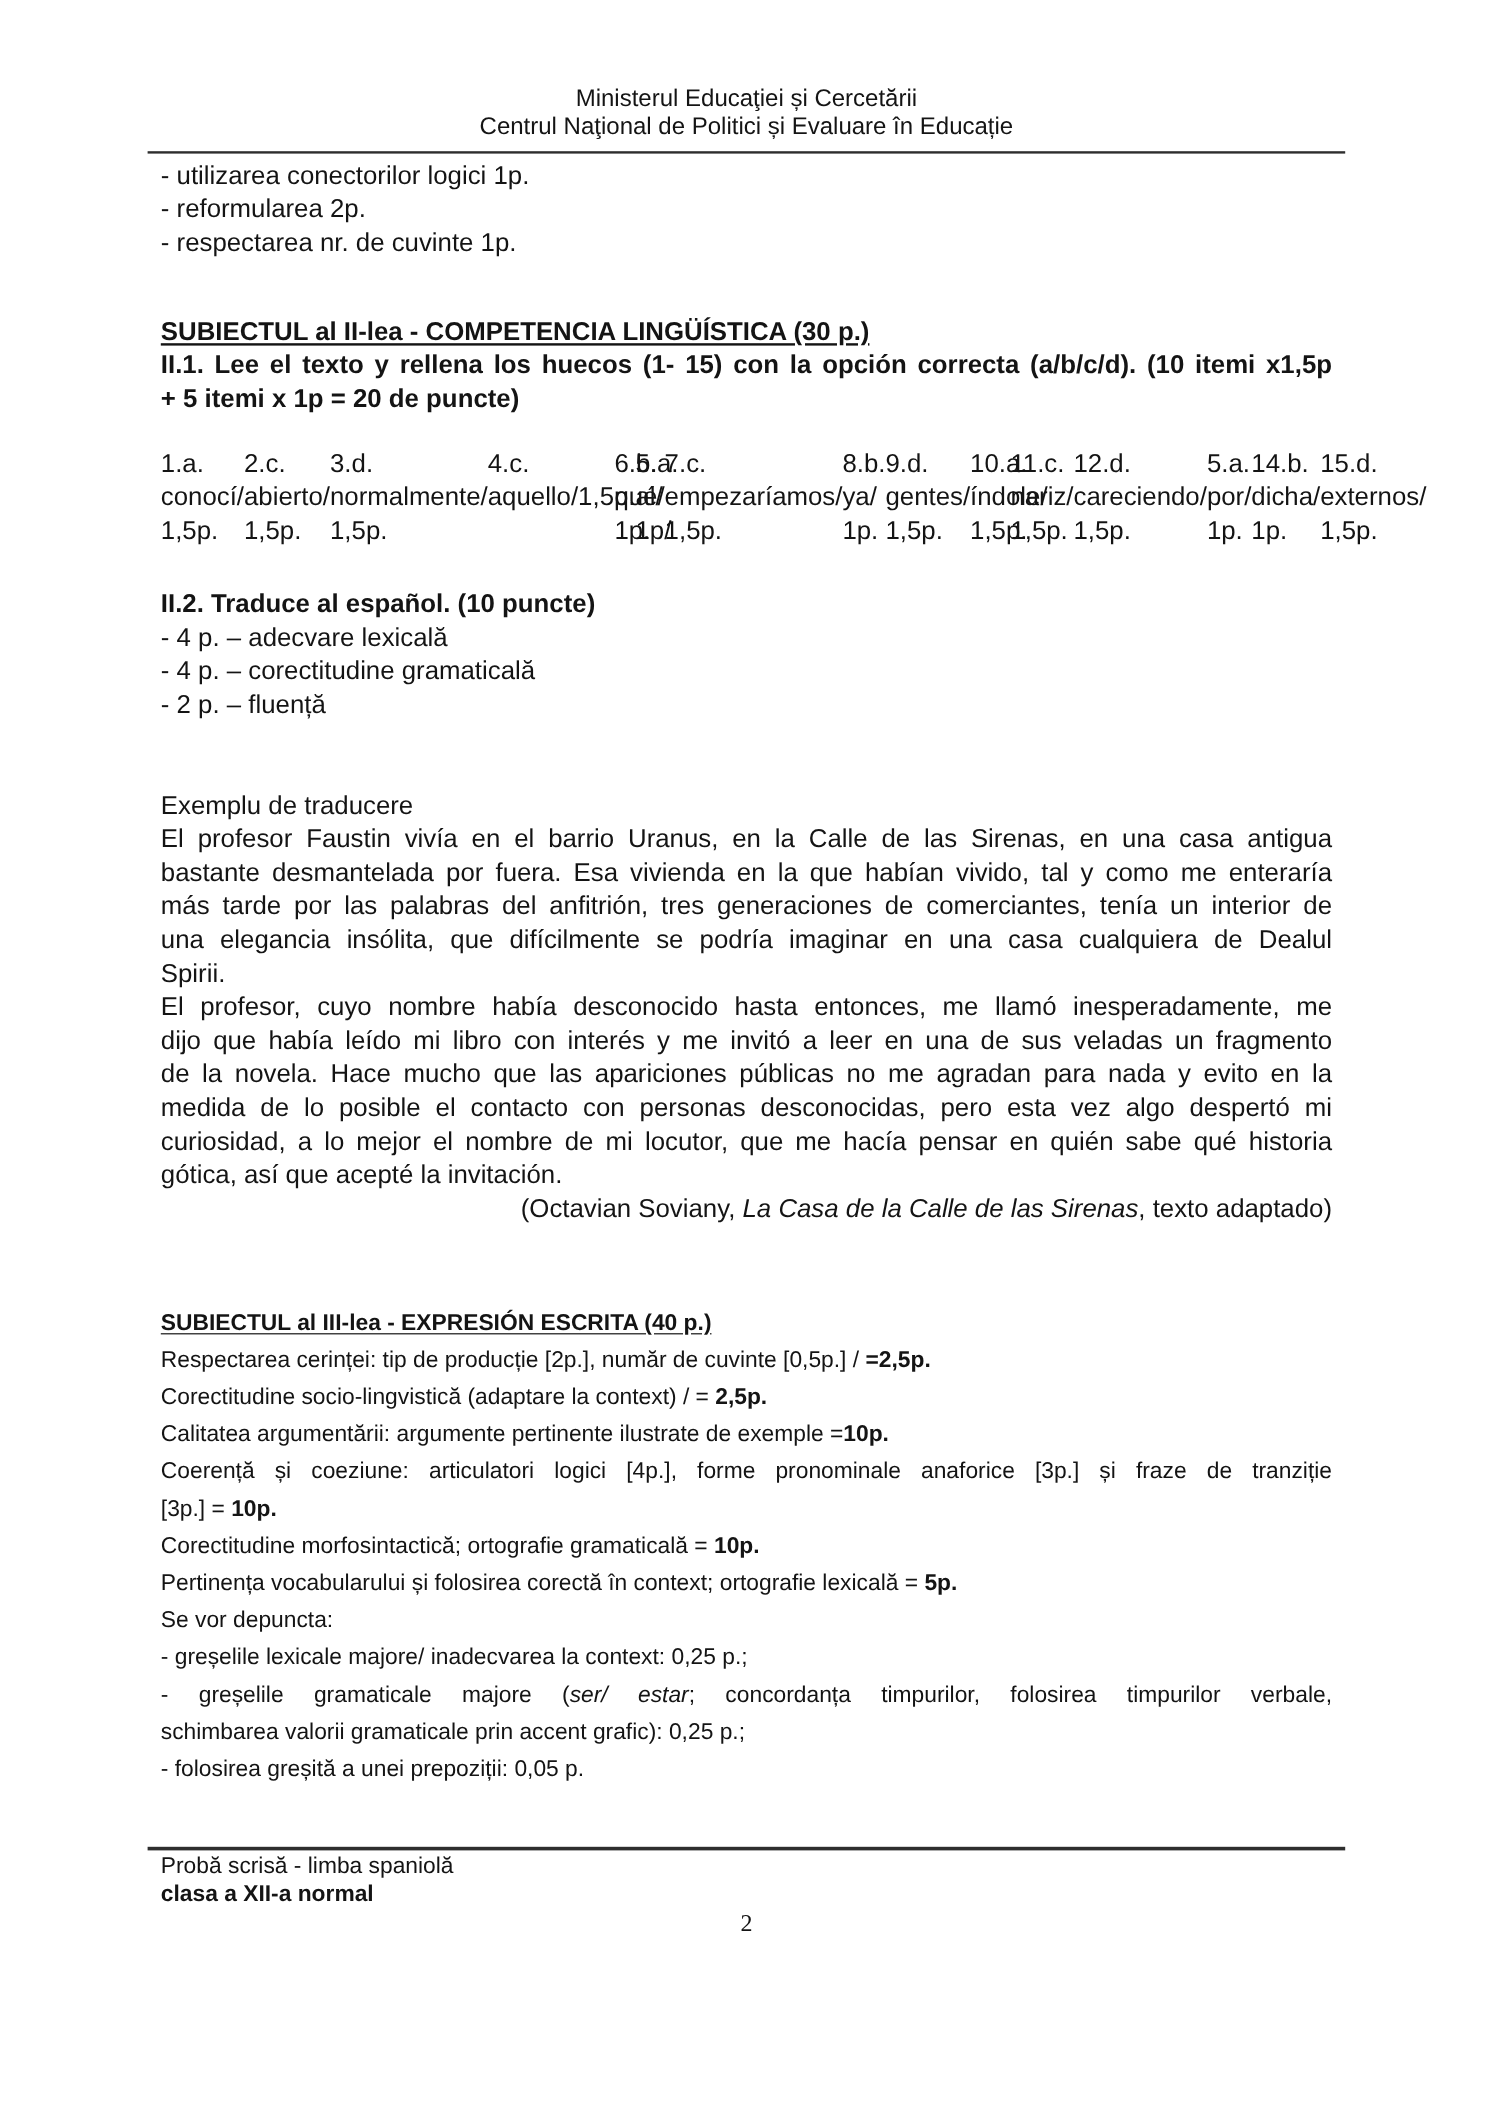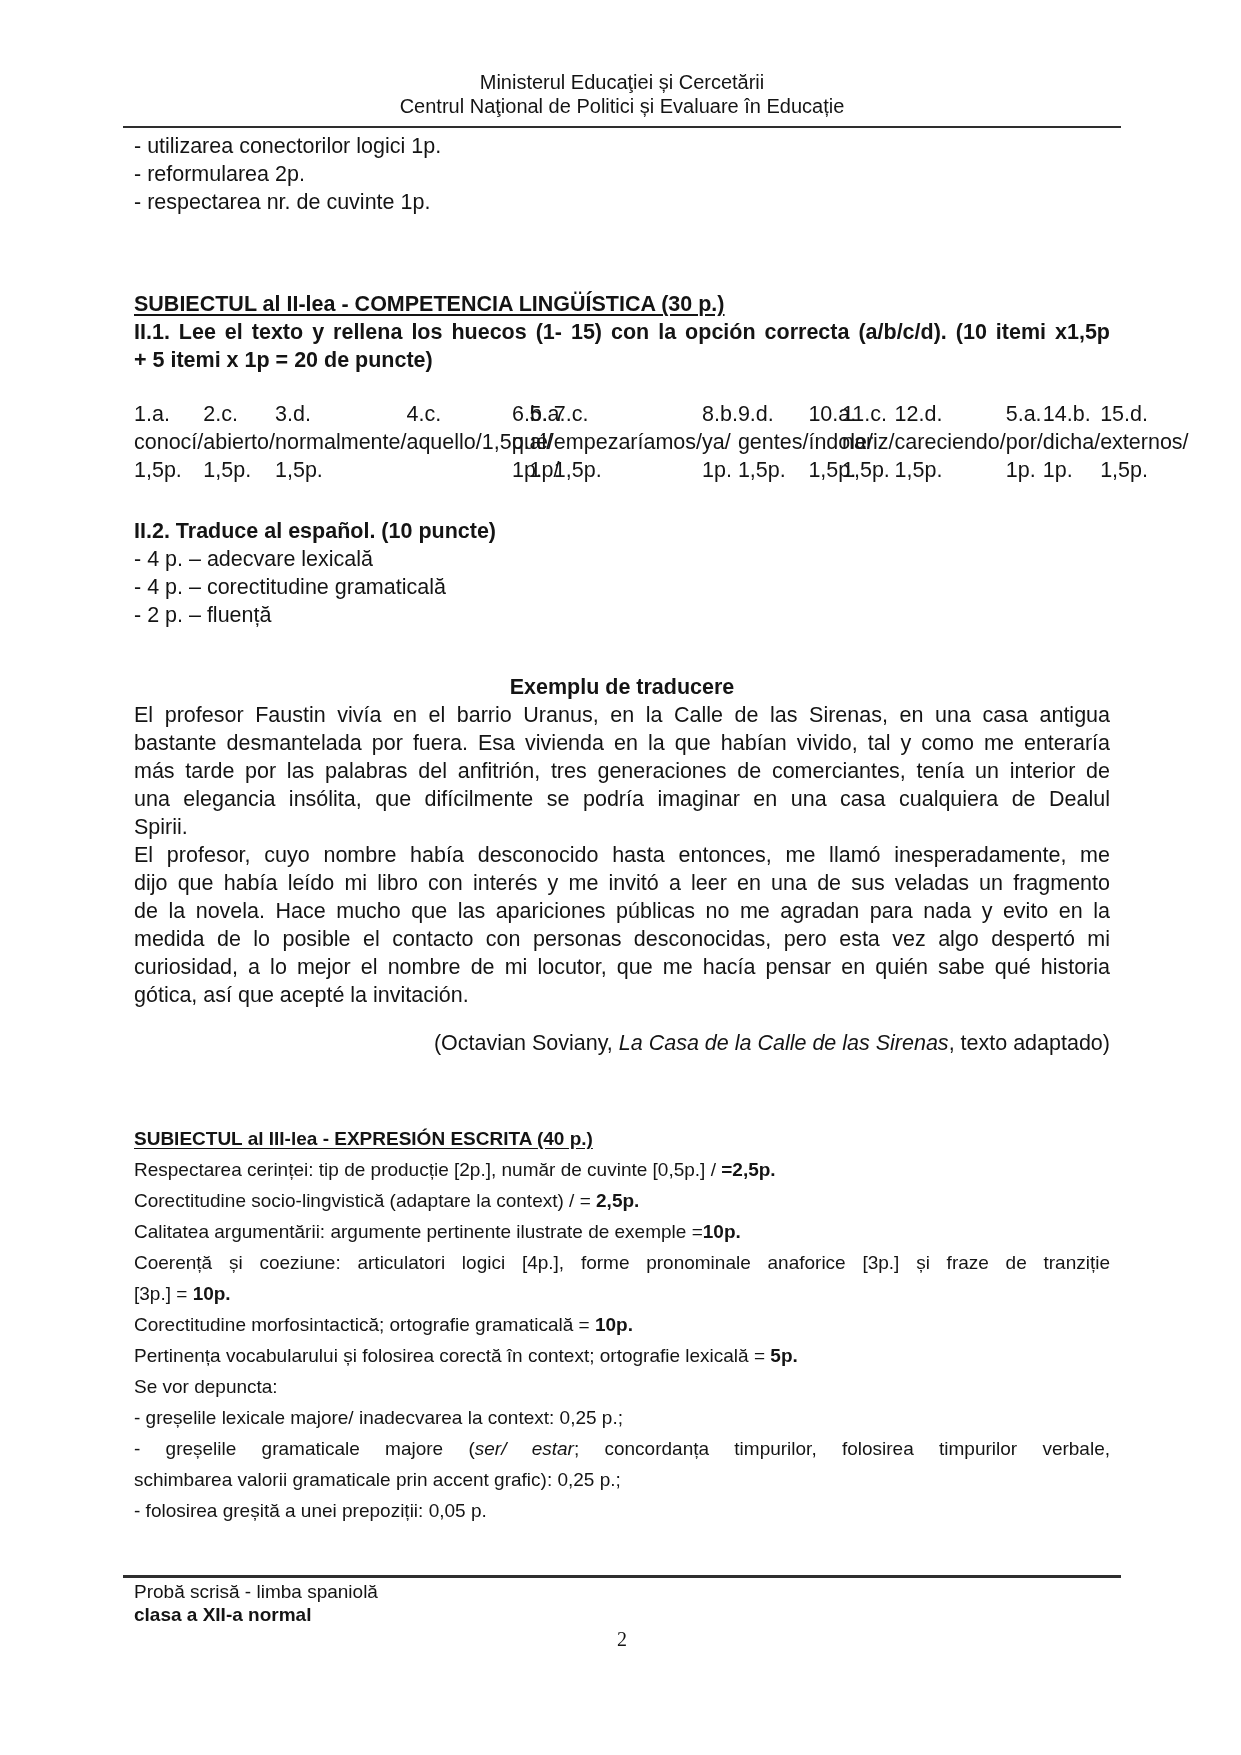--- a/index.html
+++ b/index.html
@@ -37,33 +37,33 @@
   .b { font-weight: bold; }
   .i { font-style: italic; }
 
   .heading {
     font-weight: bold;
     text-decoration: underline;
     text-underline-offset: 3px;
   }
 
   .intro-block { margin-top: 4px; }
-  .subject2-title { margin-top: 74px; }
+  .subject2-title { margin-top: 46px; }
   .answers {
     display: flex;
     margin-top: 26px;
   }
   .acol { display: flex; flex-direction: row; }
   .acol-1 { width: 378px; }
   .acol-2 { width: 330px; }
   .acol-3 { flex: 1; }
 
   .task2-title { margin-top: 33px; }
-  .example-title { margin-top: 44px; font-weight: bold; text-align: center; }
-  .attribution { text-align: right; margin-top: 20px; }
+  .example-title { margin-top: 56px; font-weight: normal; }
+  .attribution { text-align: right; }
 
   .subject3-title { margin-top: 66px; }
 
   .footer-block { margin-top: 2px; font-size: 19px; line-height: 23px; }
   .footer-class { font-weight: bold; }
   .page-number {
     text-align: center;
     font-family: "Liberation Serif", "DejaVu Serif", serif;
     font-size: 20px;
     line-height: 24px;

